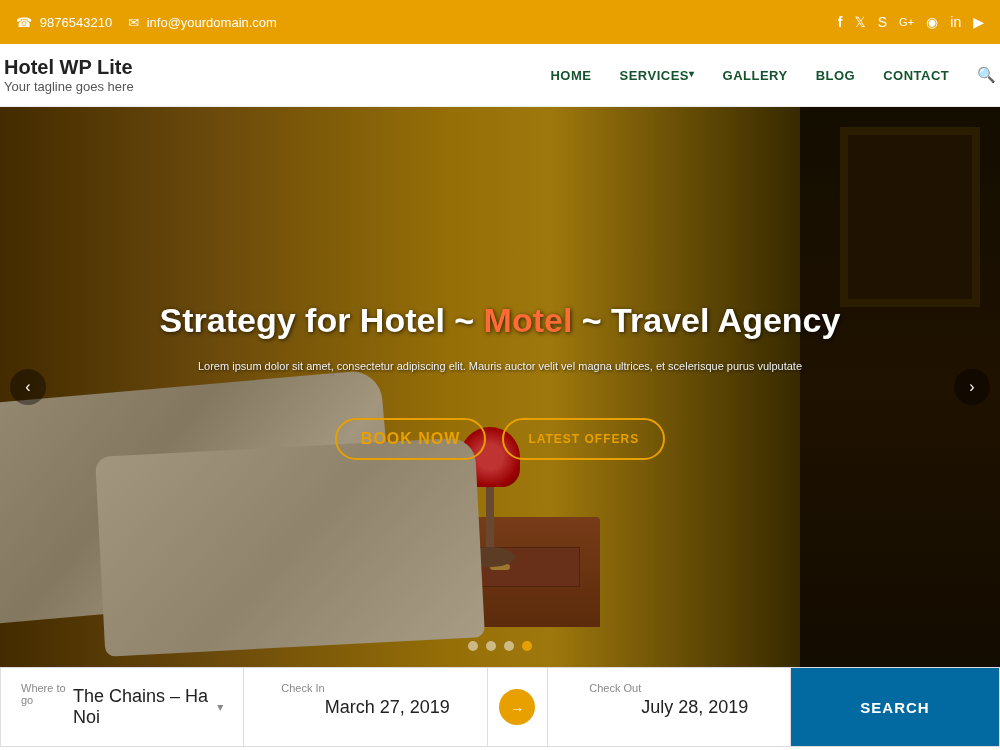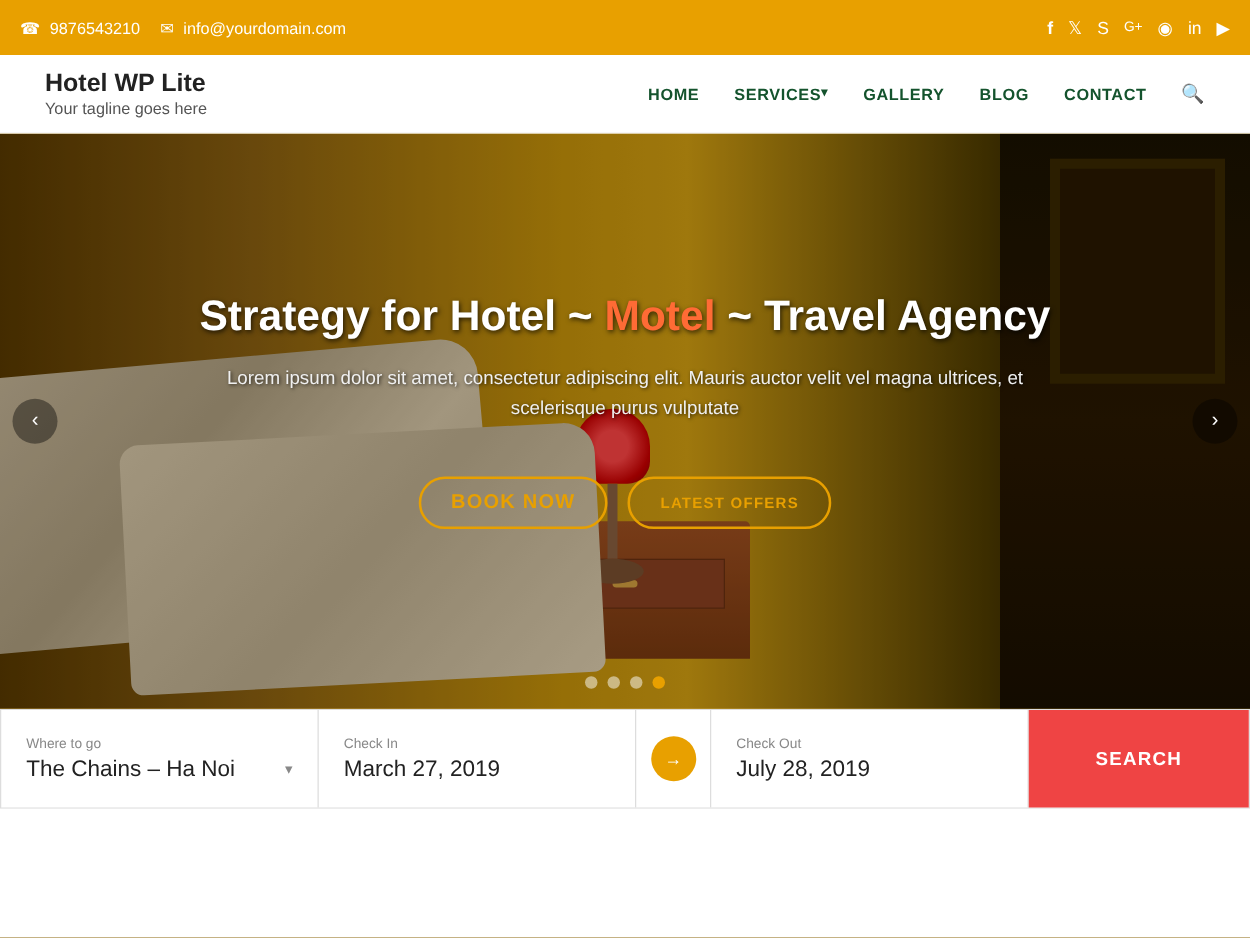--- a/index.html
+++ b/index.html
@@ -19,36 +19,36 @@
     .topbar-left { display: flex; align-items: center; gap: 16px; }
     .topbar-right { display: flex; align-items: center; gap: 12px; }
     .topbar-icon { color: white; font-size: 14px; cursor: pointer; }
 
     
     .header {
       background: white;
       display: flex;
       align-items: center;
       justify-content: space-between;
-      padding: 12px 36px;
+      padding: 12px 4px;
       border-bottom: 1px solid #eee;
     }
     .logo-area {}
     .logo-title { font-size: 20px; font-weight: bold; color: #222; }
     .logo-tagline { font-size: 13px; color: #555; }
     .nav { display: flex; align-items: center; gap: 28px; }
     .nav-item { font-size: 13px; font-weight: 600; color: #14532d; cursor: pointer; text-transform: uppercase; letter-spacing: 0.5px; }
     .nav-services { display: flex; align-items: flex-start; gap: 0; }
     .search-icon-nav { font-size: 15px; color: #555; cursor: pointer; }
 
     
     .hero {
       position: relative;
       width: 100%;
-      height: 460px;
+      height: 560px;
       background: #b8860b;
       overflow: hidden;
     }
     .hero-bg {
       width: 100%;
       height: 100%;
       background: linear-gradient(to right, #5a3a00 0%, #8b6010 20%, #c8940a 45%, #d4a012 55%, #4a3800 80%, #2a2400 100%);
       position: absolute;
       top: 0; left: 0;
     }
@@ -177,21 +177,21 @@
     }
     .hero-title {
       font-size: 34px;
       font-weight: bold;
       text-shadow: 1px 1px 4px rgba(0,0,0,0.7);
       margin-bottom: 16px;
       line-height: 1.3;
     }
     .hero-title .highlight { color: #ff6b35; }
     .hero-subtitle {
-      font-size: 15px;
+      font-size: 11px;
       line-height: 1.6;
       text-shadow: 1px 1px 3px rgba(0,0,0,0.7);
       margin-bottom: 42px;
       color: #f0f0f0;
     }
     .hero-buttons { display: flex; gap: 16px; justify-content: center; }
     .btn-book {
       padding: 10px 24px;
       background: transparent;
       border: 2px solid #e8a000;
@@ -259,21 +259,21 @@
       border: 1px solid #ddd;
       display: flex;
       align-items: stretch;
       height: 80px;
     }
     .booking-field {
       flex: 1;
       padding: 14px 20px;
       border-right: 1px solid #ddd;
       display: flex;
-      flex-direction: column;
+      flex-direction: row;
       justify-content: center;
     }
     .booking-field-label {
       font-size: 11px;
       color: #888;
       margin-bottom: 4px;
     }
     .booking-field-value {
       font-size: 18px;
       color: #222;
@@ -296,22 +296,22 @@
       border-radius: 50%;
       background: #e8a000;
       display: flex;
       align-items: center;
       justify-content: center;
       color: white;
       font-size: 14px;
       cursor: pointer;
     }
     .booking-search {
-      width: 176px;
-      background: #ef4444;
+      width: 208px;
+      background: #0369a1;
       display: flex;
       align-items: center;
       justify-content: center;
       cursor: pointer;
     }
     .booking-search-label {
       color: white;
       font-size: 15px;
       font-weight: bold;
       letter-spacing: 1px;

